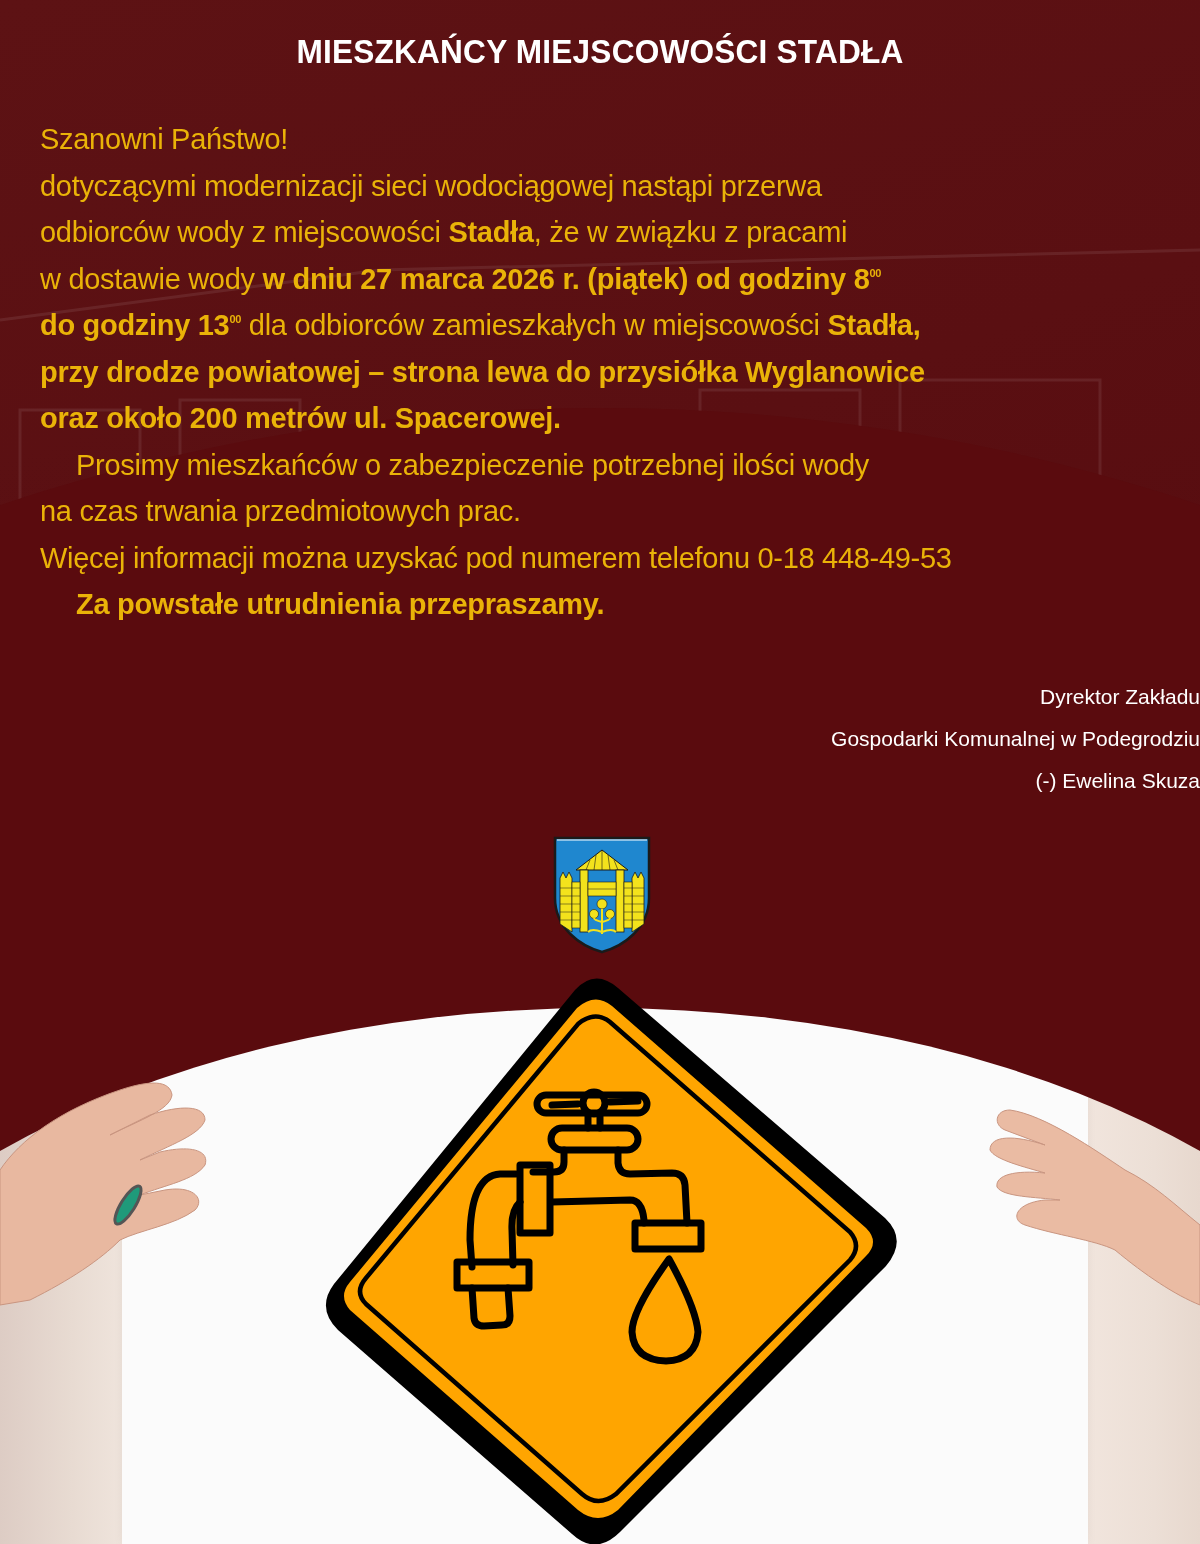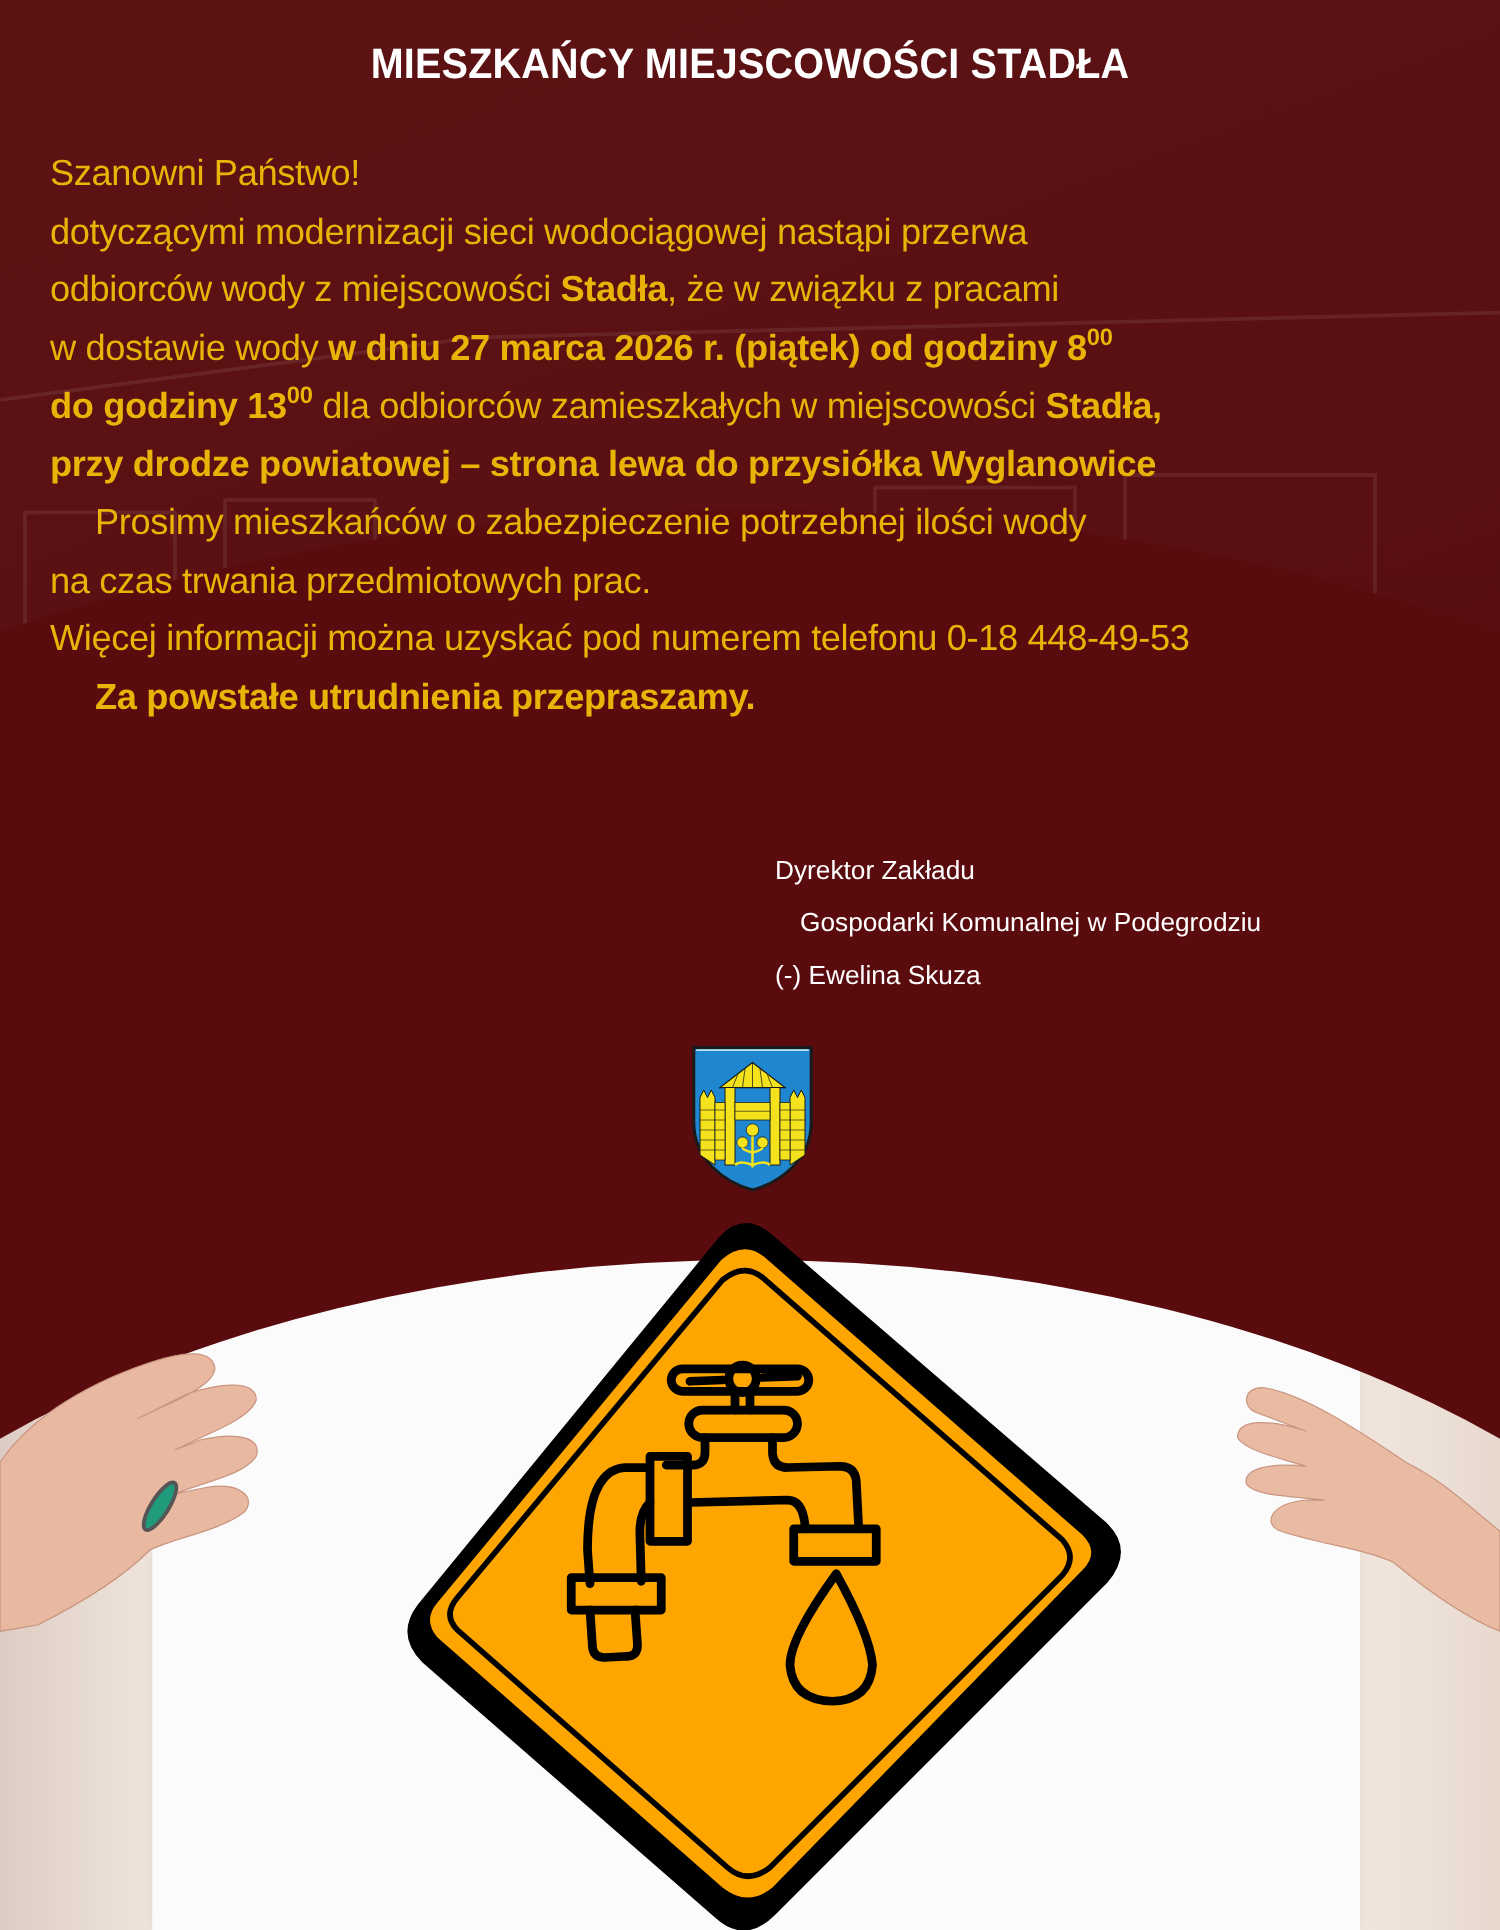--- a/index.html
+++ b/index.html
@@ -53,24 +53,24 @@
     transform: scaleX(0.93);
   }
   .letter {
     position: absolute; left: 40px; top: 116px; width: 1140px;
     font-size: 29px; line-height: 46.5px; color: #eab308;
     letter-spacing: -0.3px;
   }
   .letter .line { display: block; white-space: nowrap; }
   .letter .indent { padding-left: 36px; }
   .letter b { font-weight: 700; }
-  .letter sup { font-size: 19px; line-height: 0; vertical-align: 12px; }
+  .letter sup { font-size: 11px; line-height: 0; vertical-align: 12px; }
   .signature {
     position: absolute; left: 640px; top: 676px; width: 560px;
-    text-align: left; font-size: 21px; line-height: 42px; color: #ffffff;
+    text-align: right; font-size: 21px; line-height: 42px; color: #ffffff;
   }
   .signature .line { display: block; }
   .signature .l1 { padding-left: 0px; margin-left: -20px; }
   .signature .l3 { margin-left: -20px; }
   .crest {
     position: absolute; left: 552px; top: 836px; width: 100px; height: 118px;
   }
   .sign {
     position: absolute; left: 320px; top: 970px; width: 580px; height: 574px;
   }
@@ -102,20 +102,21 @@
 
 <h1 class="title">MIESZKAŃCY MIEJSCOWOŚCI STADŁA</h1>
 
 <div class="letter">
   <span class="line">Szanowni Państwo!</span>
   <span class="line">dotyczącymi modernizacji sieci wodociągowej nastąpi przerwa</span>
   <span class="line"><span>odbiorców wody z miejscowości </span><b>Stadła</b><span>, że w związku z pracami</span></span>
   <span class="line"><span>w dostawie wody </span><b><span>w dniu 27 marca 2026 r. (piątek) od godziny 8</span><sup>00</sup></b></span>
   <span class="line"><b><span>do godziny 13</span><sup>00</sup></b><span> dla odbiorców zamieszkałych w miejscowości </span><b>Stadła,</b></span>
   <span class="line"><b>przy drodze powiatowej – strona lewa do przysiółka Wyglanowice</b></span>
+  <span class="line"><b>oraz około 200 metrów ul. Spacerowej.</b></span>
   <span class="line indent">Prosimy mieszkańców o zabezpieczenie potrzebnej ilości wody</span>
   <span class="line">na czas trwania przedmiotowych prac.</span>
   <span class="line">Więcej informacji można uzyskać pod numerem telefonu 0-18 448-49-53</span>
   <span class="line indent"><b>Za powstałe utrudnienia przepraszamy.</b></span>
 </div>
 
 <div class="signature">
   <span class="line l1">Dyrektor Zakładu</span>
   <span class="line">Gospodarki Komunalnej w Podegrodziu</span>
   <span class="line l3">(-) Ewelina Skuza</span>

